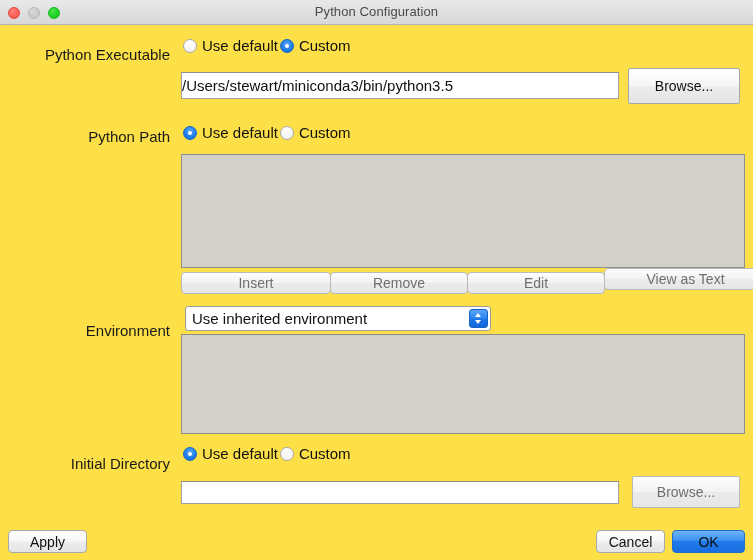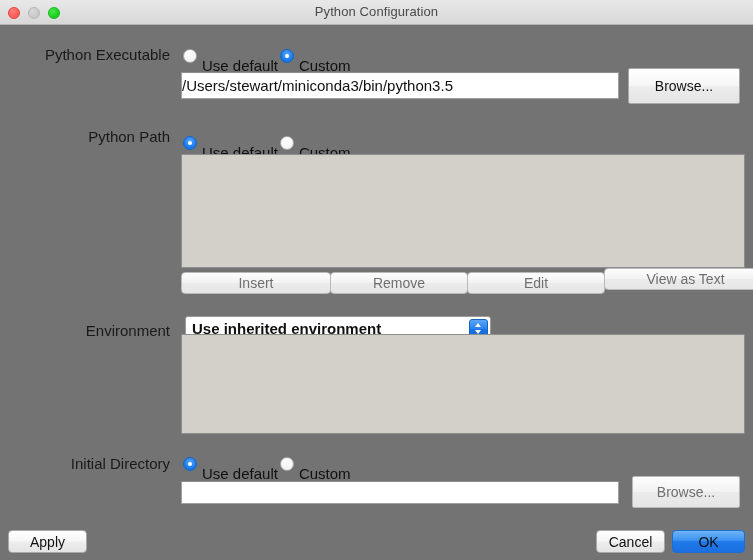--- a/index.html
+++ b/index.html
@@ -9,21 +9,21 @@
   }
   body {
     font-family: "Liberation Sans", sans-serif;
     -webkit-font-smoothing: antialiased;
   }
 
   #window {
     position: relative;
     width: 753px;
     height: 560px;
-    background: #737373;
+    background: #fde047;
     overflow: hidden;
     box-sizing: border-box;
   }
 
   
   #titlebar {
     position: absolute;
     left: 0; top: 0;
     width: 753px;
     height: 25px;
@@ -84,21 +84,20 @@
     position: absolute;
     left: 4px; top: 4px;
     width: 4px; height: 4px;
     border-radius: 50%;
     background: #ffffff;
   }
   .radio-label {
     font-size: 15px;
     color: #111111;
     margin-left: 5px;
-    margin-top: 20px;
   }
 
   
   .textfield {
     position: absolute;
     box-sizing: border-box;
     background: #ffffff;
     border: 1px solid #a0a0a0;
     border-top-color: #8d8d8d;
     font-size: 15px;
@@ -237,21 +236,21 @@
 
   <div class="listbox" style="left:181px; top:154px; width:564px; height:114px;"></div>
 
   <div class="btn pill" style="left:330px; top:272px; width:138px; height:22px;">Remove</div>
   <div class="btn pill" style="left:181px; top:272px; width:150px; height:22px;">Insert</div>
   <div class="btn pill" style="left:467px; top:272px; width:138px; height:22px;">Edit</div>
   <div class="btn pill" style="left:604px; top:268px; width:163px; height:22px;">View as Text</div>
 
   <div class="row-label" style="left:0; top:322px; width:170px;">Environment</div>
 
-  <div id="env-combo" style="left:185px; top:316px; width:306px; height:25px;font-weight:bold;">
+  <div id="env-combo" style="left:185px; top:306px; width:306px; height:25px;">
     <span id="env-combo-value">Use inherited environment</span>
     <span id="env-combo-arrow"></span>
   </div>
 
   <div class="listbox" style="left:181px; top:334px; width:564px; height:100px;"></div>
 
   <div class="row-label" style="left:0; top:455px; width:170px;">Initial Directory</div>
 
   <div class="radio-group" style="left:183px; top:445px;">
     <div class="radio-item">

